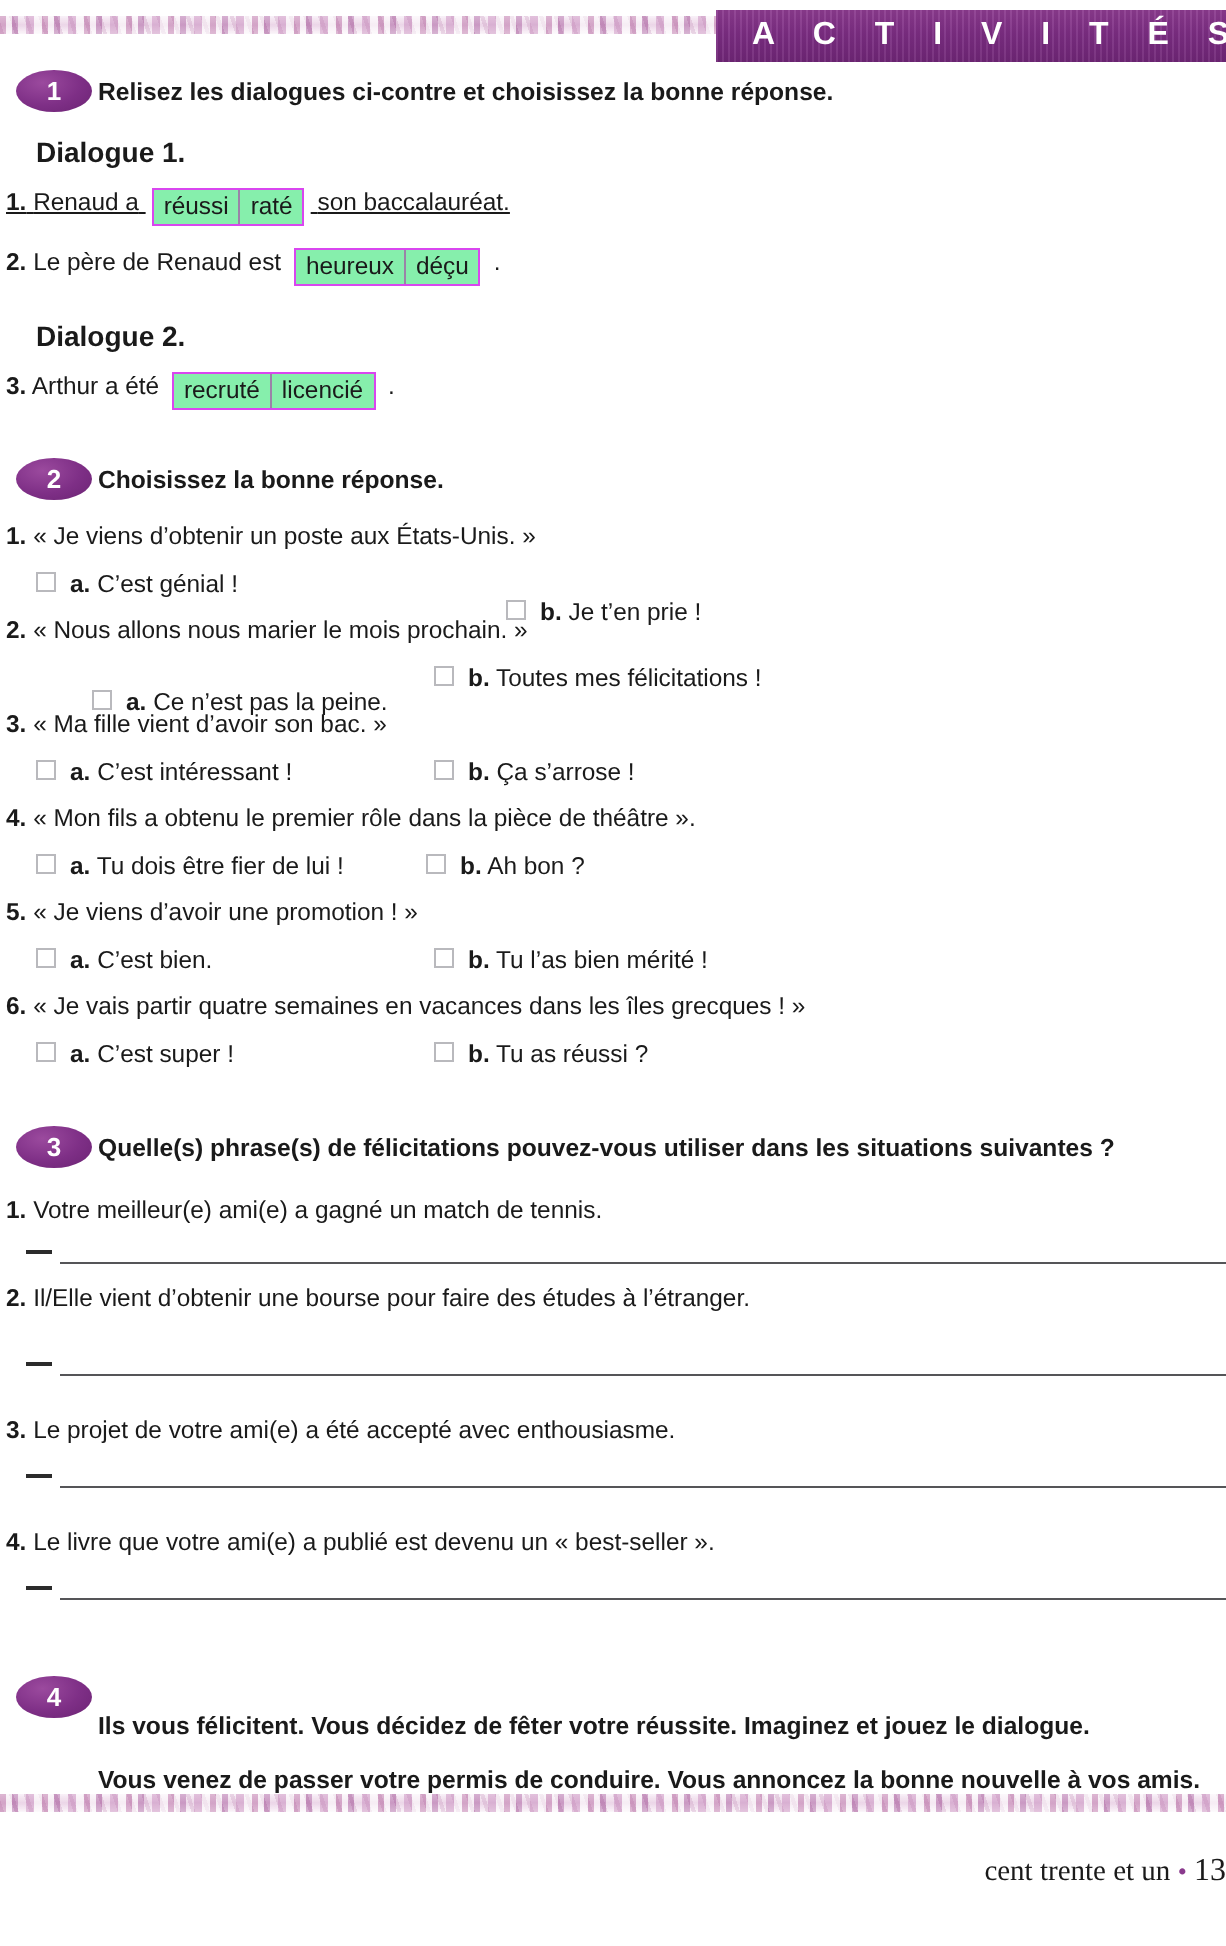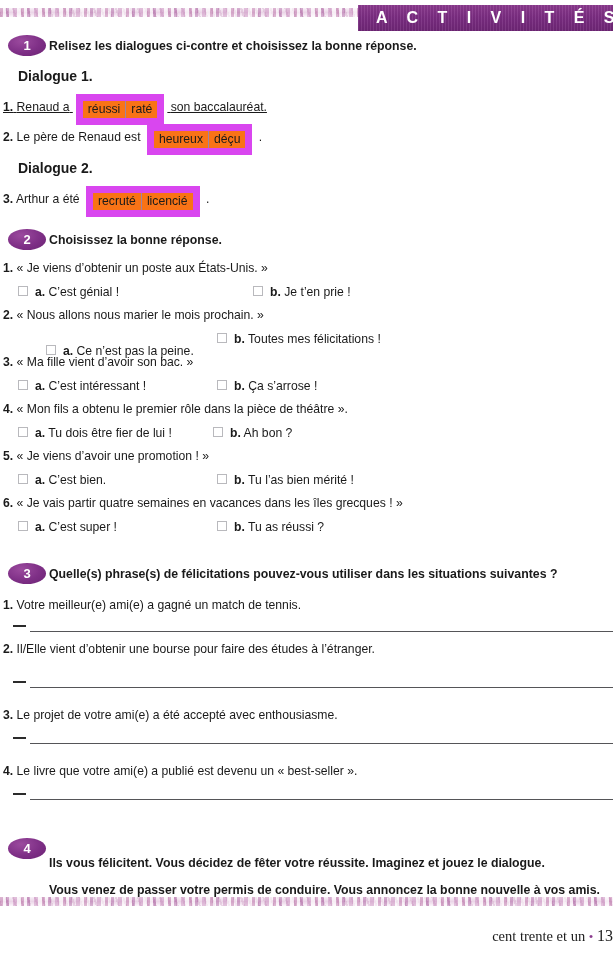--- a/index.html
+++ b/index.html
@@ -103,24 +103,24 @@
     position: absolute;
     font-size: 12.2px;
     line-height: 15px;
     white-space: nowrap;
   }
   .q-num { font-weight: bold; }
 
   
   .choice-box {
     display: inline-flex;
-    border: 7px solid #d946ef;
+    border: 1px solid #d946ef;
     vertical-align: -2px;
     margin: 0 3px;
-    background: #f97316;
+    background: #86efac;
   }
   .choice-box .opt {
     padding: 1px 5px 2px 5px;
     font-size: 12.2px;
     line-height: 14px;
   }
   .choice-box .opt + .opt { border-left: 1px solid #9b83a8; }
 
   
   .opt-row { position: absolute; font-size: 12.2px; line-height: 15px; white-space: nowrap; }
@@ -218,21 +218,21 @@
 <div class="ex-heading" style="top:232px;">Choisissez la bonne réponse.</div>
 
 <div class="q-row" style="left:3px; top:261px;">
   <span class="q-num">1.</span>
   <span>« Je viens d’obtenir un poste aux États-Unis. »</span>
 </div>
 <div class="opt-row" style="left:18px; top:285px;">
   <span class="cbox"></span><span class="opt-letter">a.</span>
   <span>C’est génial !</span>
 </div>
-<div class="opt-row" style="left:217px; top:285px;padding-left:36px;">
+<div class="opt-row" style="left:217px; top:299px;padding-left:36px;">
   <span class="cbox"></span><span class="opt-letter">b.</span>
   <span>Je t’en prie !</span>
 </div>
 
 <div class="q-row" style="left:3px; top:308px;">
   <span class="q-num">2.</span>
   <span>« Nous allons nous marier le mois prochain. »</span>
 </div>
 <div class="opt-row" style="left:18px; top:344px;margin-left:28px;">
   <span class="cbox"></span><span class="opt-letter">a.</span>

